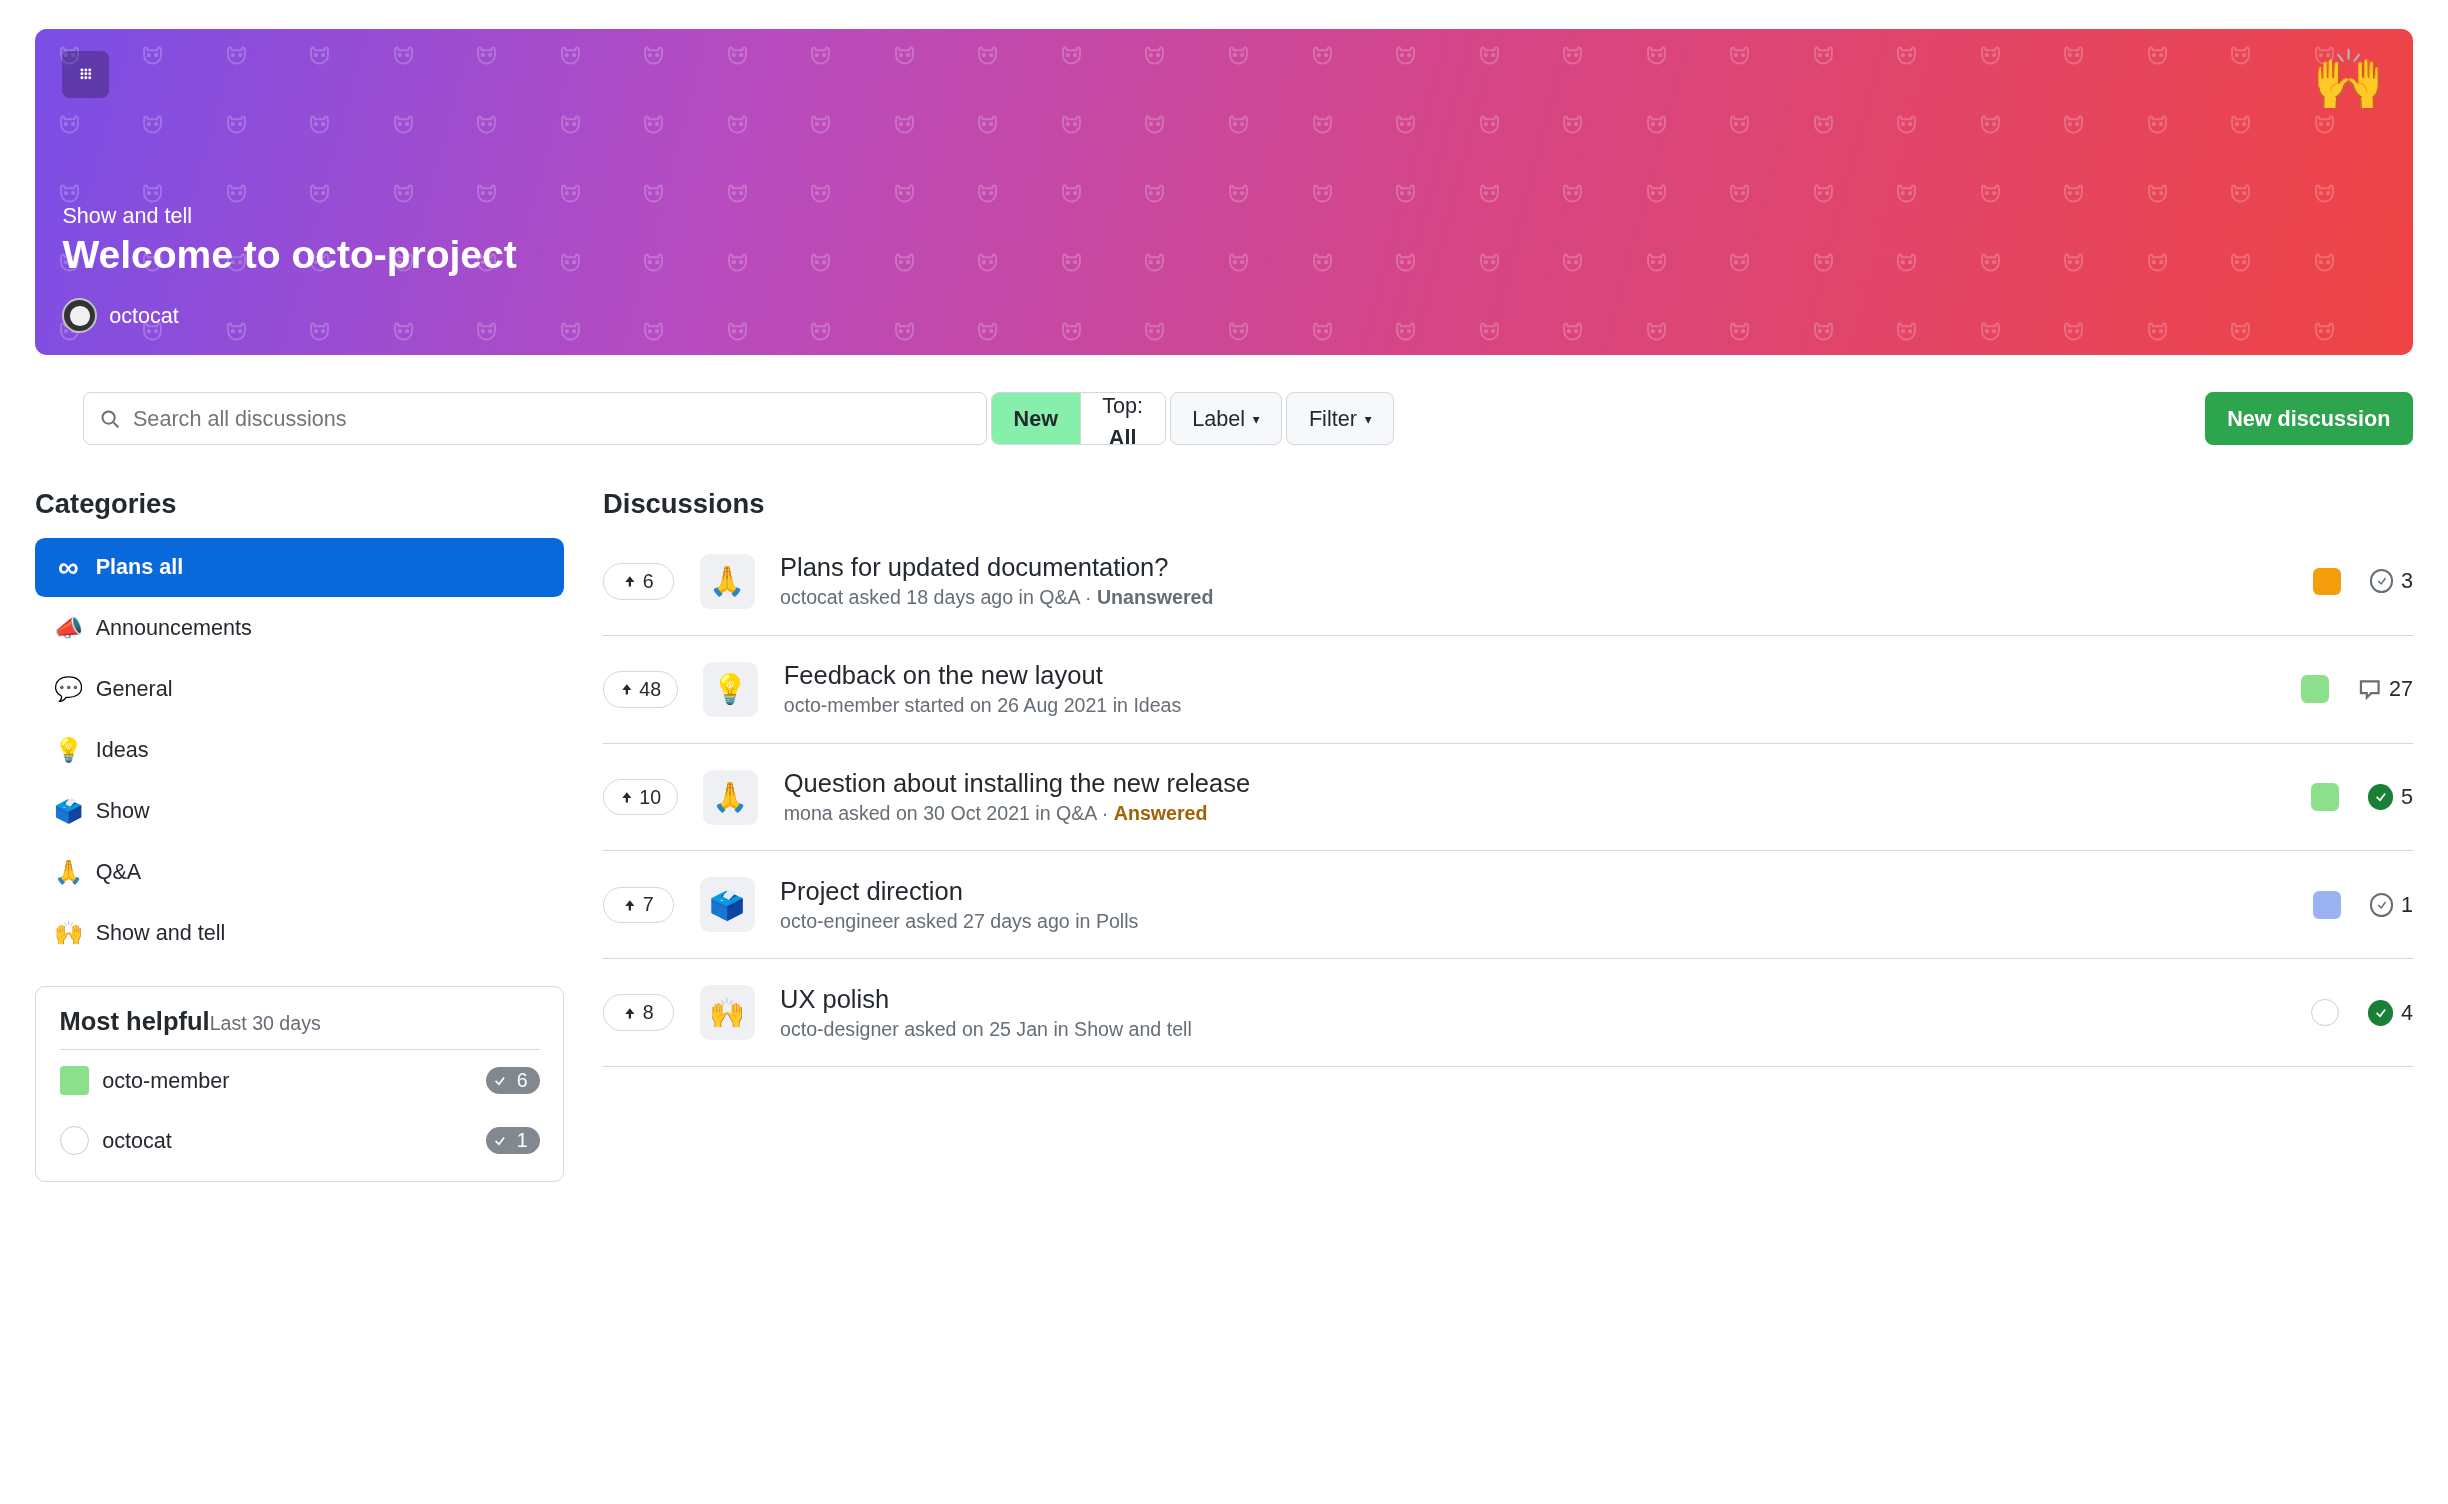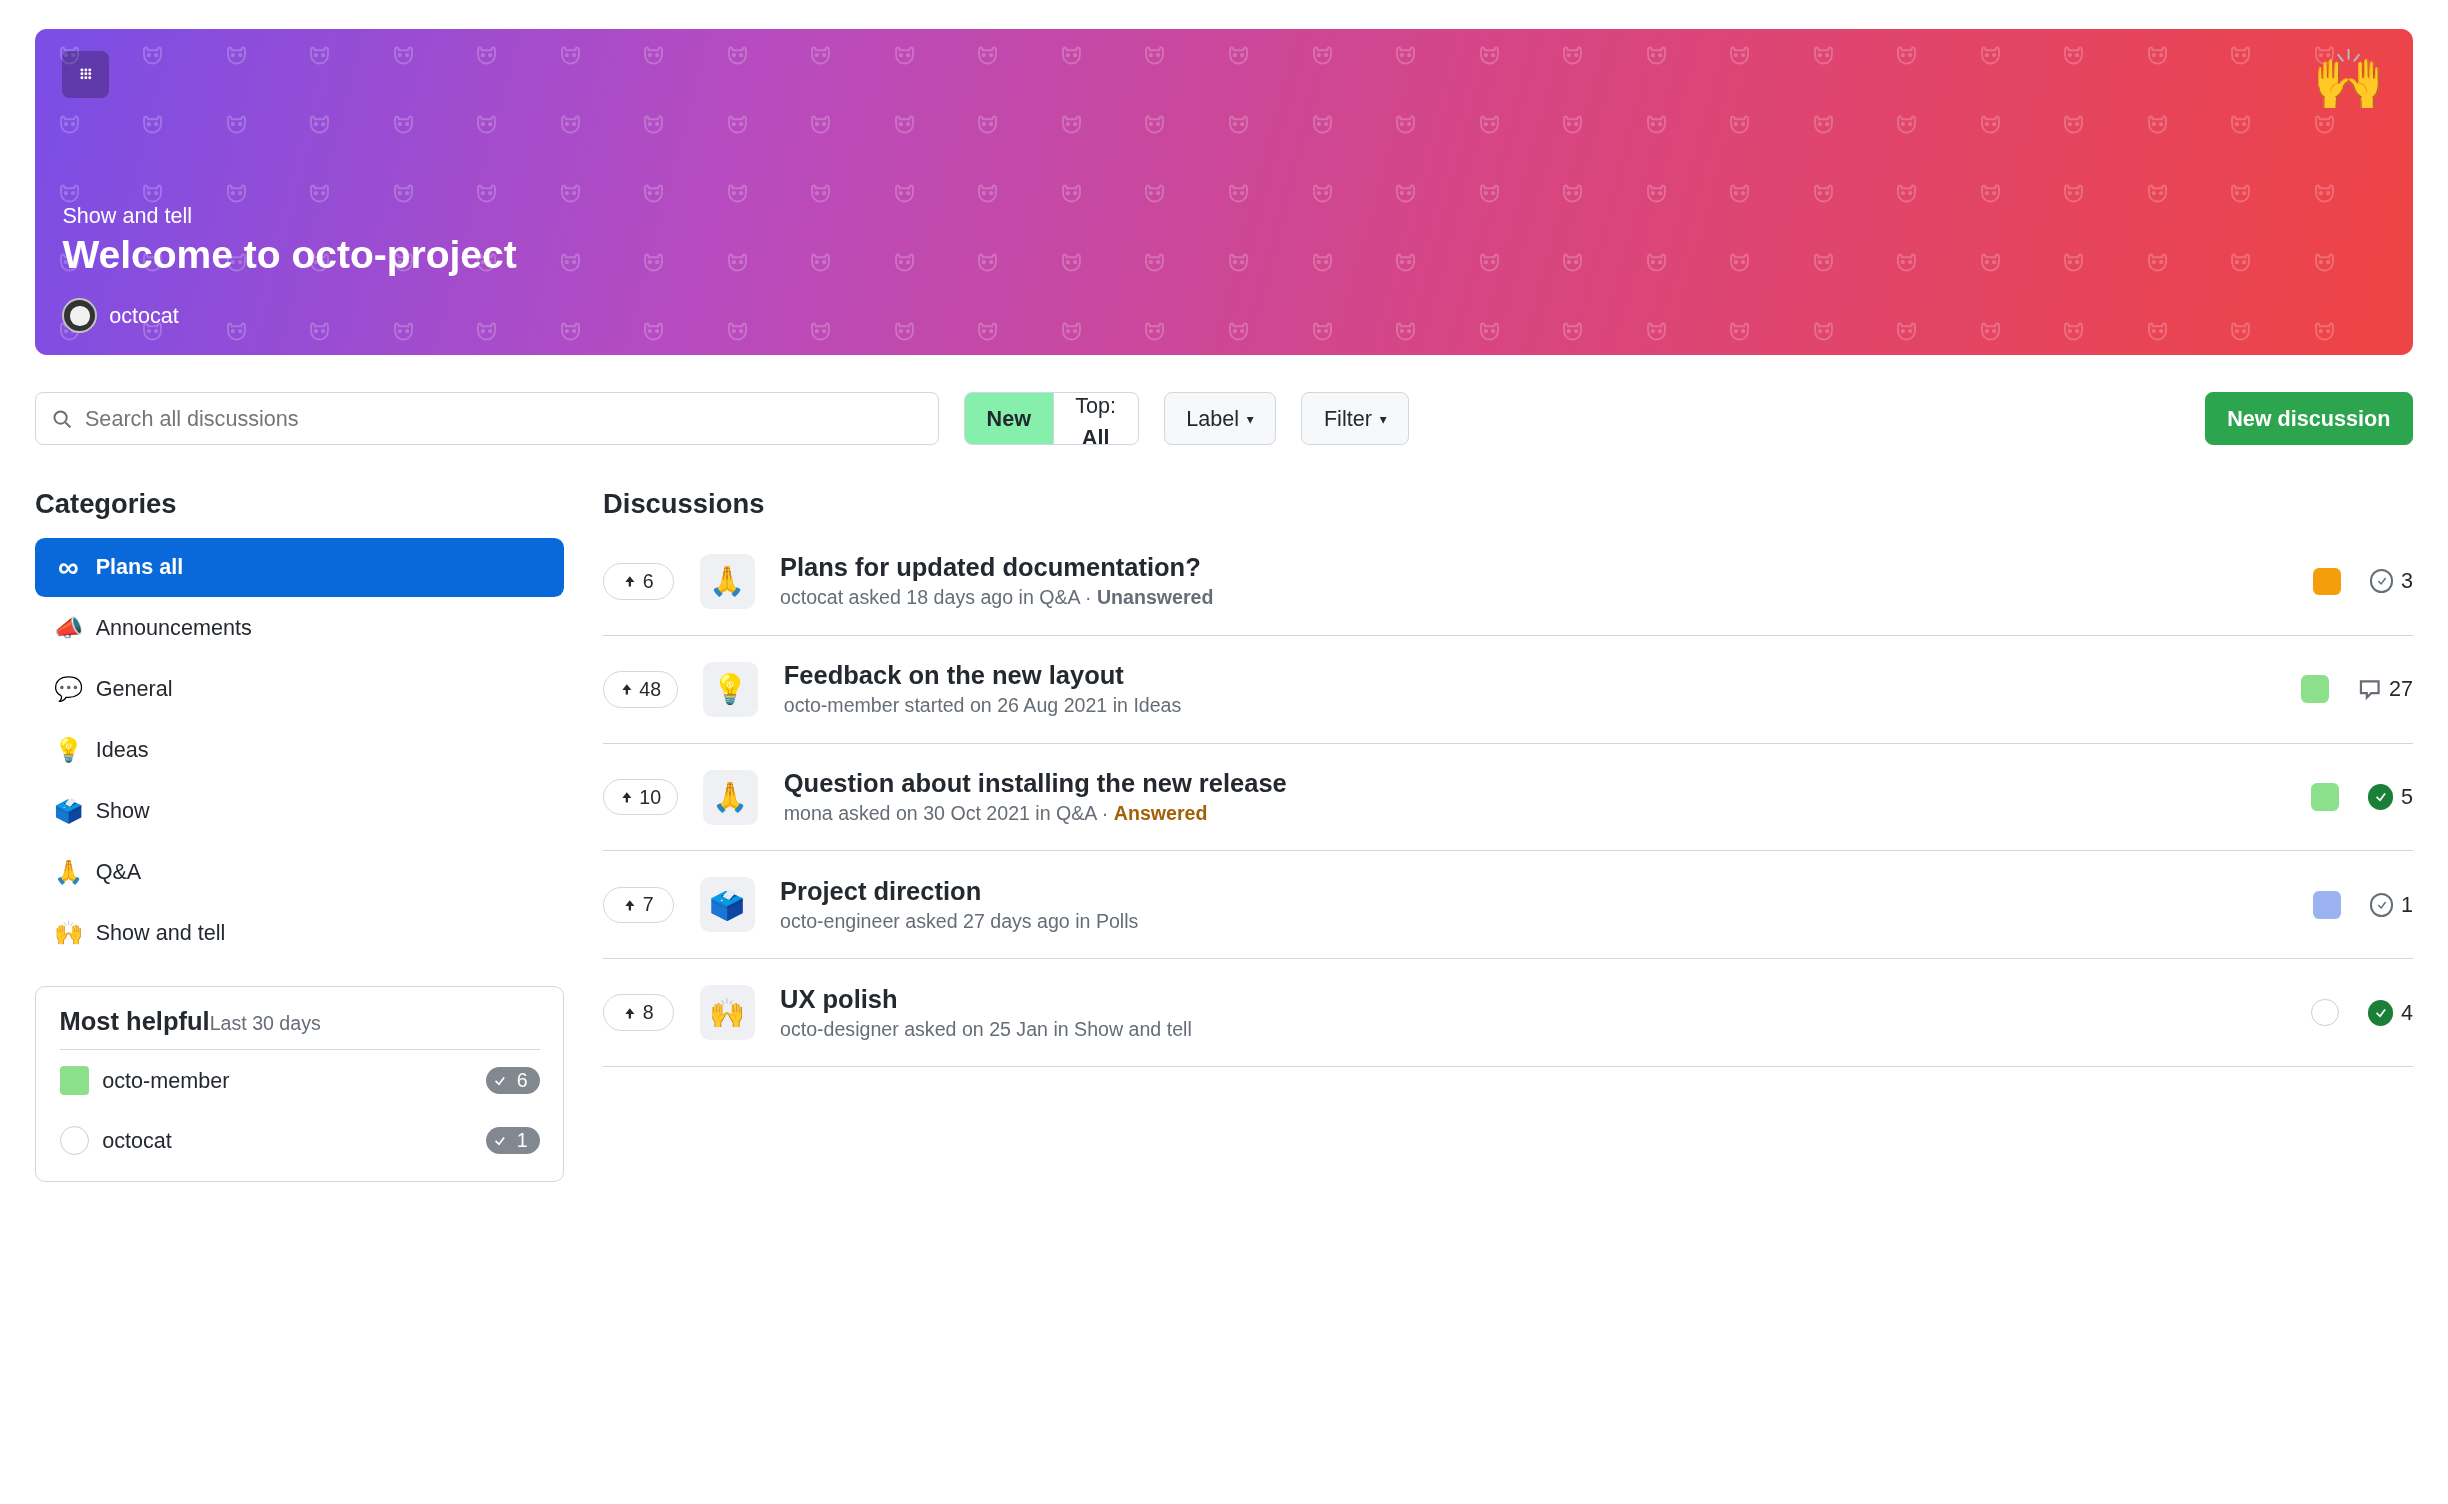--- a/index.html
+++ b/index.html
@@ -55,22 +55,23 @@
     width: 35px; height: 35px; border-radius: 50%; background: #333;
     display:flex;align-items:center;justify-content:center;
     border: 2px solid rgba(255,255,255,.7);
   }
   .avatar-sm .octo { width:19.6px;height:19.6px;border-radius:50%;background:#f0f0f0; }
 
   
   .toolbar {
     display: flex;
     align-items: center;
-    gap: 25px;
+    gap: 4px;
     margin-top: 37px;
+    margin-left: 48px;
   }
   .search {
     display:flex; align-items:center;
     width: 904px; height: 53px;
     border: 1px solid #d0d7de;
     border-radius: 7.8px;
     padding: 0 15.7px;
     gap: 13.7px;
     color: #656d76;
   }
@@ -169,21 +170,21 @@
     display:flex; align-items:center; gap:5.9px;
     border:1px solid #d0d7de; border-radius:23.5px;
     padding: 5.9px 15.7px; font-size:19.6px; font-weight:500;
     min-width: 71px; justify-content:center; cursor:pointer;
   }
   .disc-icon {
     width:55px; height:55px; border-radius:9.8px; background:#eef0f3;
     display:flex;align-items:center;justify-content:center;font-size:29px;
   }
   .disc-body { flex:1; min-width:0; }
-  .disc-title { font-size:25.5px; font-weight:700; color:#24292f; margin-bottom:3.9px; }
+  .disc-title { font-size:25.5px; font-weight:400; color:#24292f; margin-bottom:3.9px; }
   .disc-meta { font-size:19.6px; color:#656d76; }
   .disc-meta .unans { color:#656d76; font-weight:600; }
   .disc-meta .ans { color:#a16207; font-weight:700; }
   .disc-right { display:flex; align-items:center; gap:29px; }
   .av-chip { width:27.4px;height:27.4px;border-radius:5.9px;display:flex;align-items:center;justify-content:center;}
   .av-chip.orange{background:#f59e0b;} .av-chip.green{background:#8ce08c;} .av-chip.blue{background:#9bb3f0;}
   .av-chip.white{border:1px solid #ccc;background:#fff;border-radius:50%;}
   .count { display:flex;align-items:center;gap:7.8px;font-size:21.6px;color:#24292f;}
   .count.answered .circle{width:25.5px;height:25.5px;border-radius:50%;background:#1a7f37;display:flex;align-items:center;justify-content:center;color:#fff;font-size:13.7px;}
   .count .open-circle{width:23.5px;height:23.5px;border:2px solid #656d76;border-radius:50%;display:flex;align-items:center;justify-content:center;color:#656d76;font-size:13.7px;}

